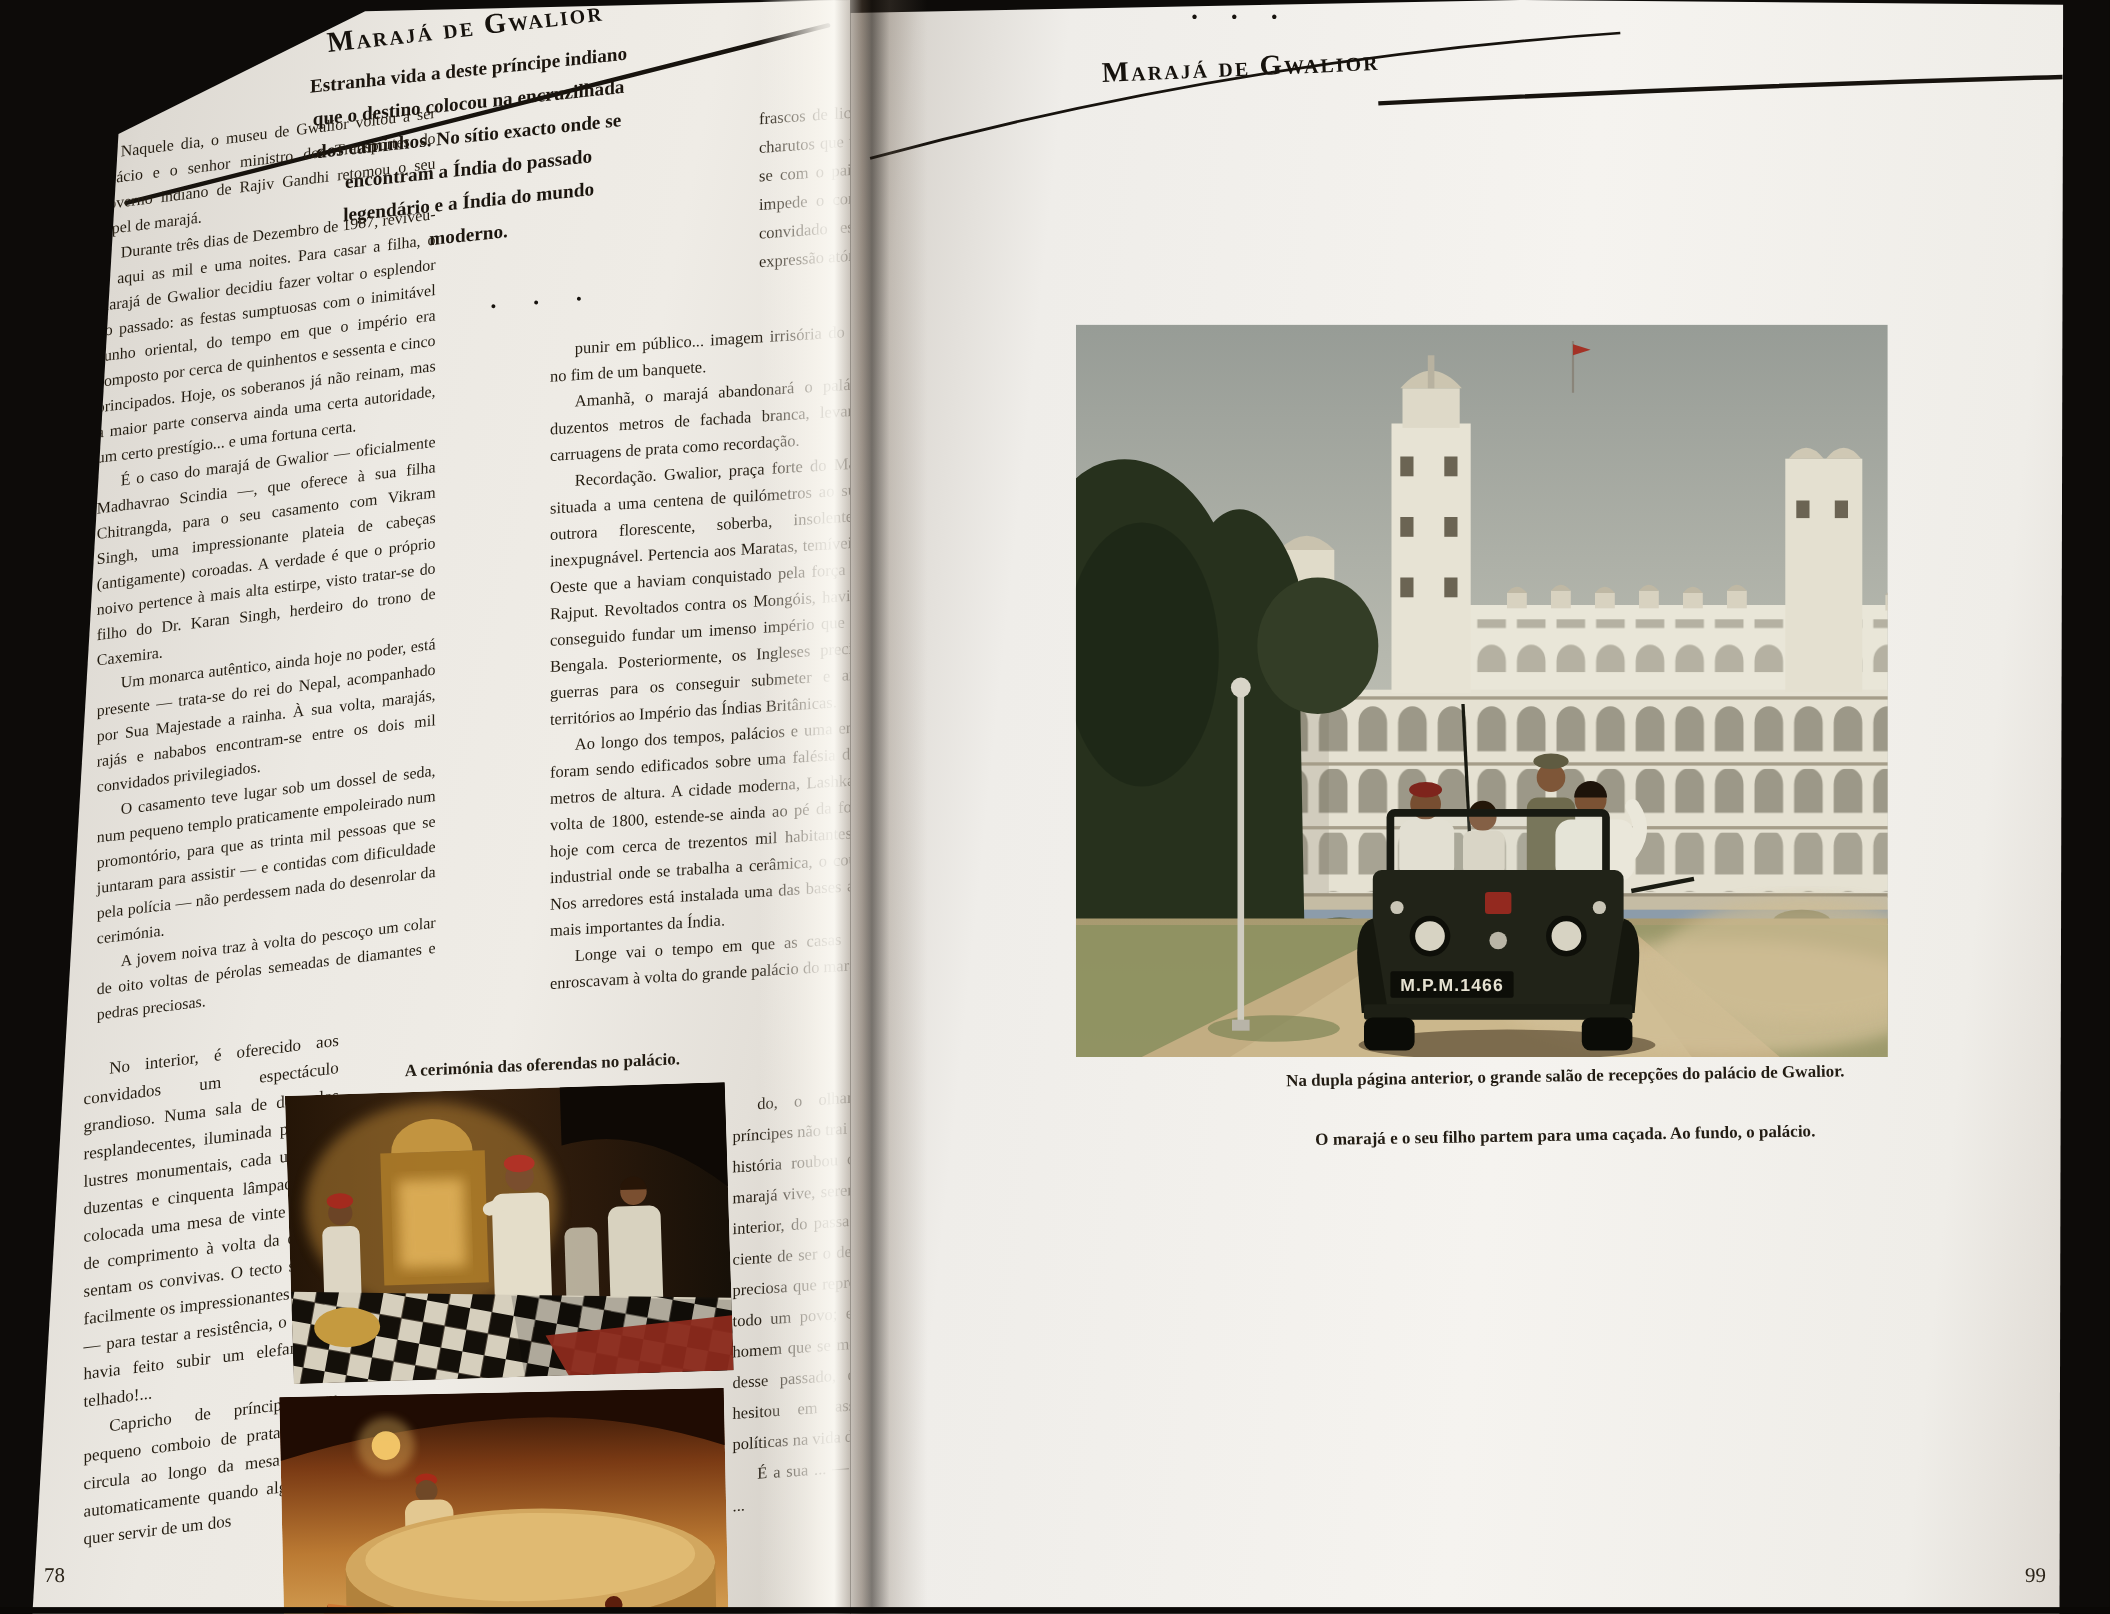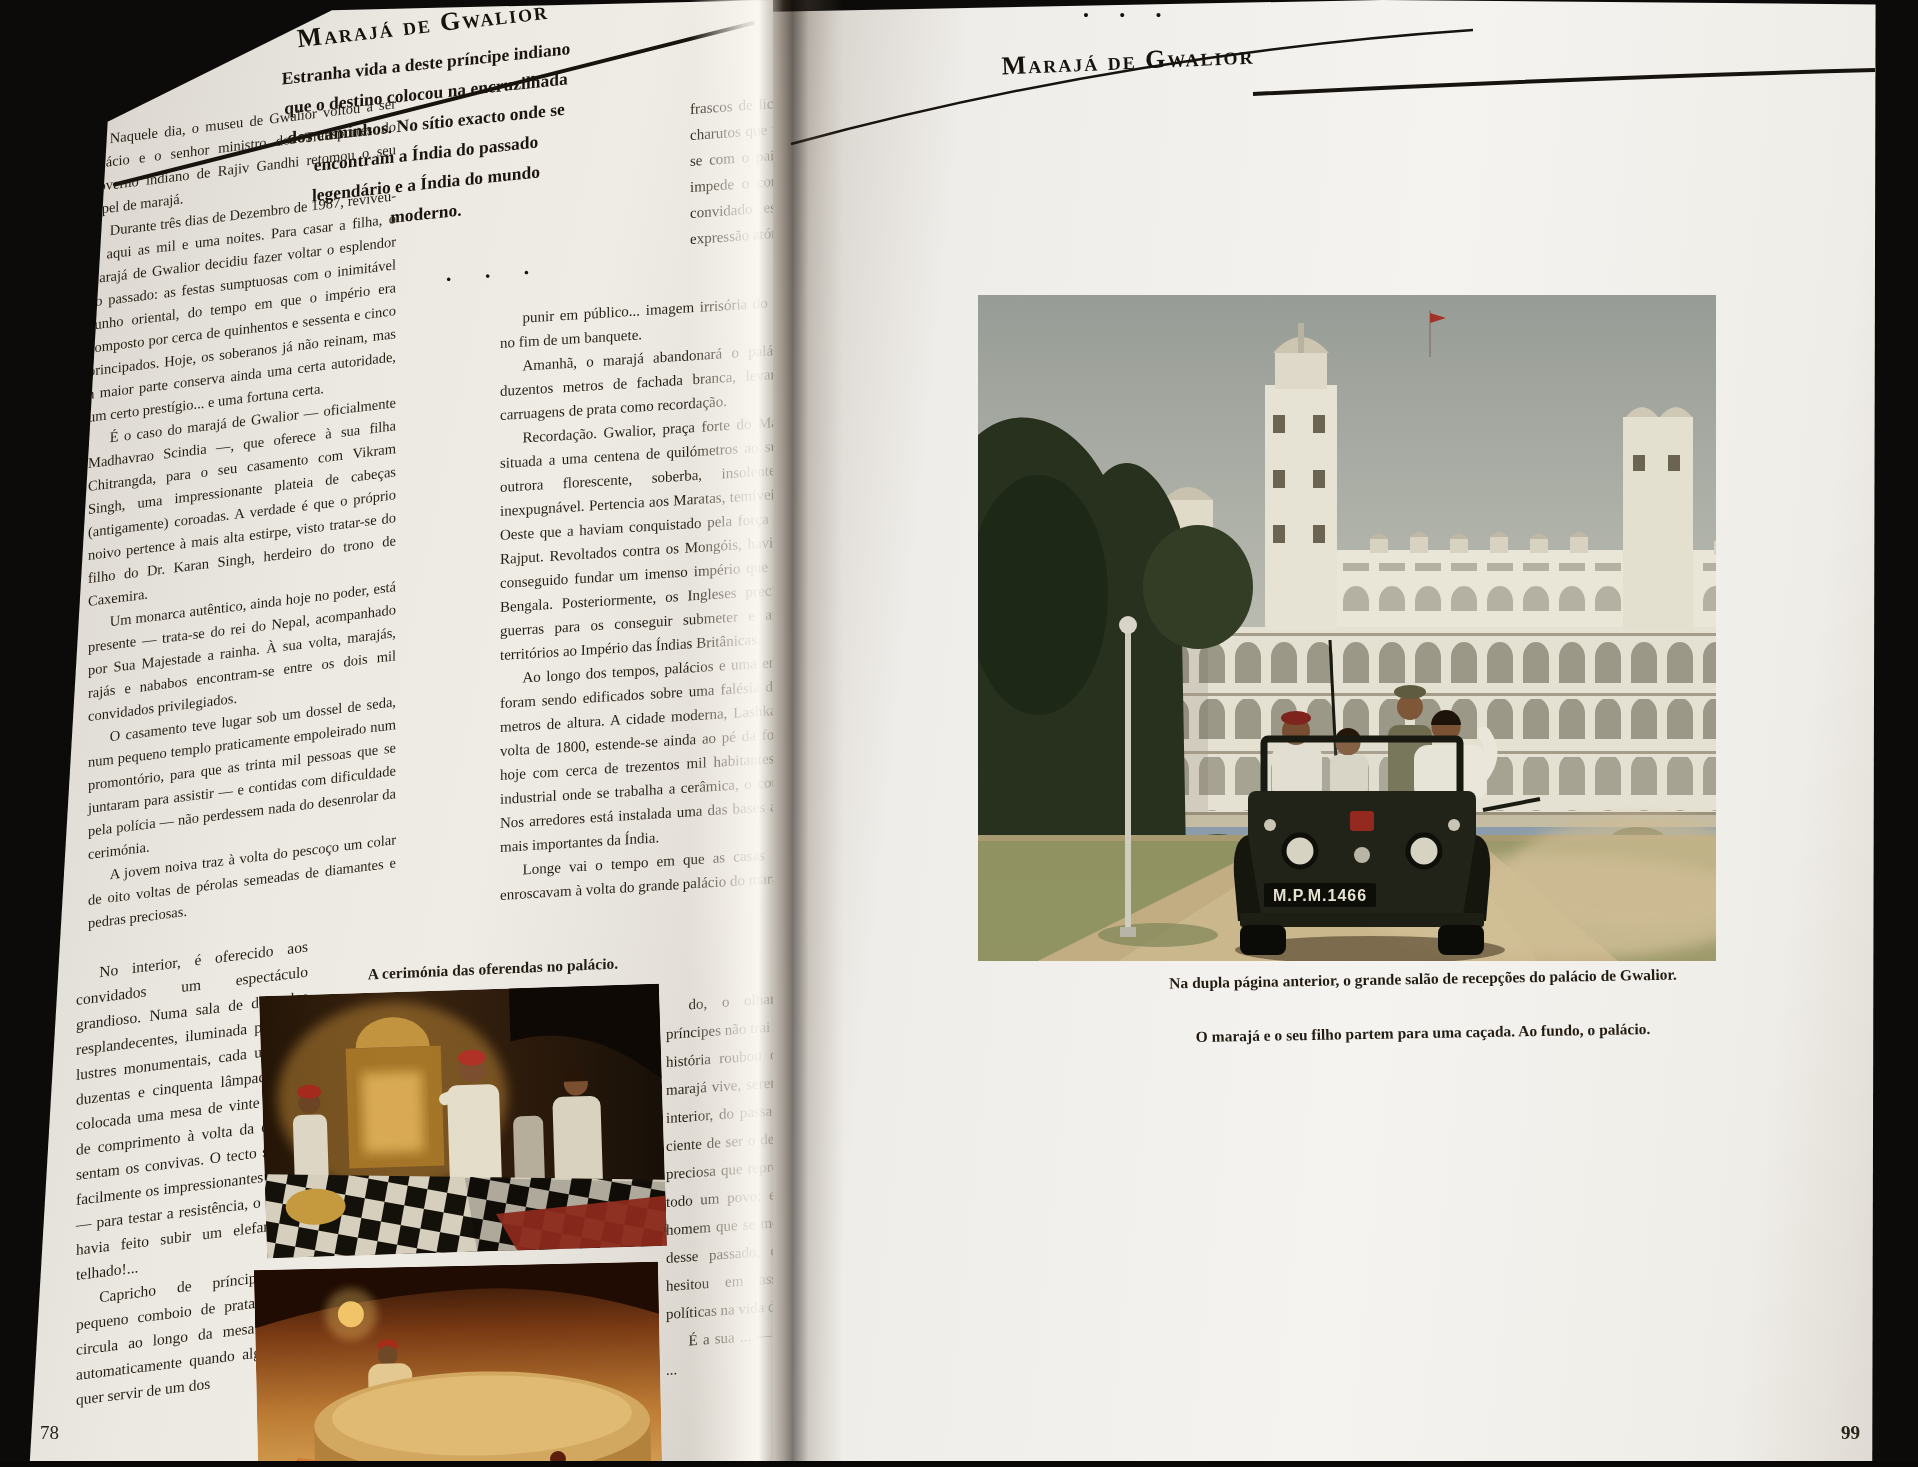--- a/index.html
+++ b/index.html
@@ -306,21 +306,21 @@
           <rect x="262" y="630" width="46" height="30" rx="8" fill="#0b0c07"></rect>
           <rect x="460" y="630" width="46" height="30" rx="8" fill="#0b0c07"></rect>
         </g>
       </svg>
     </div>
 
     <div class="caption abs" style="left:330px;top:968px;width:640px;font-size:15.5px;line-height:22px;transform:rotate(-1deg);">Na dupla página anterior, o grande salão de recepções do palácio de Gwalior.</div>
 
     <div class="caption abs" style="left:330px;top:1022px;width:640px;font-size:15.5px;line-height:22px;transform:rotate(-1deg);">O marajá e o seu filho partem para uma caçada. Ao fundo, o palácio.</div>
 
-    <div class="pagenum" style="left:1068px;top:1422px;font-weight:bold;">99</div>
+    <div class="pagenum" style="left:1068px;top:1422px;">99</div>
   </div>
 
   <div class="abs" style="left:690px;top:0;width:180px;height:1467px;z-index:5;pointer-events:none;
               background:linear-gradient(to right,
                 rgba(235,230,222,0) 0%,
                 rgba(248,245,238,0.85) 30%,
                 rgba(250,248,242,0.95) 38%,
                 rgba(88,72,58,0.45) 52%,
                 rgba(30,24,18,0.55) 57%,
                 rgba(120,105,90,0.25) 66%,

